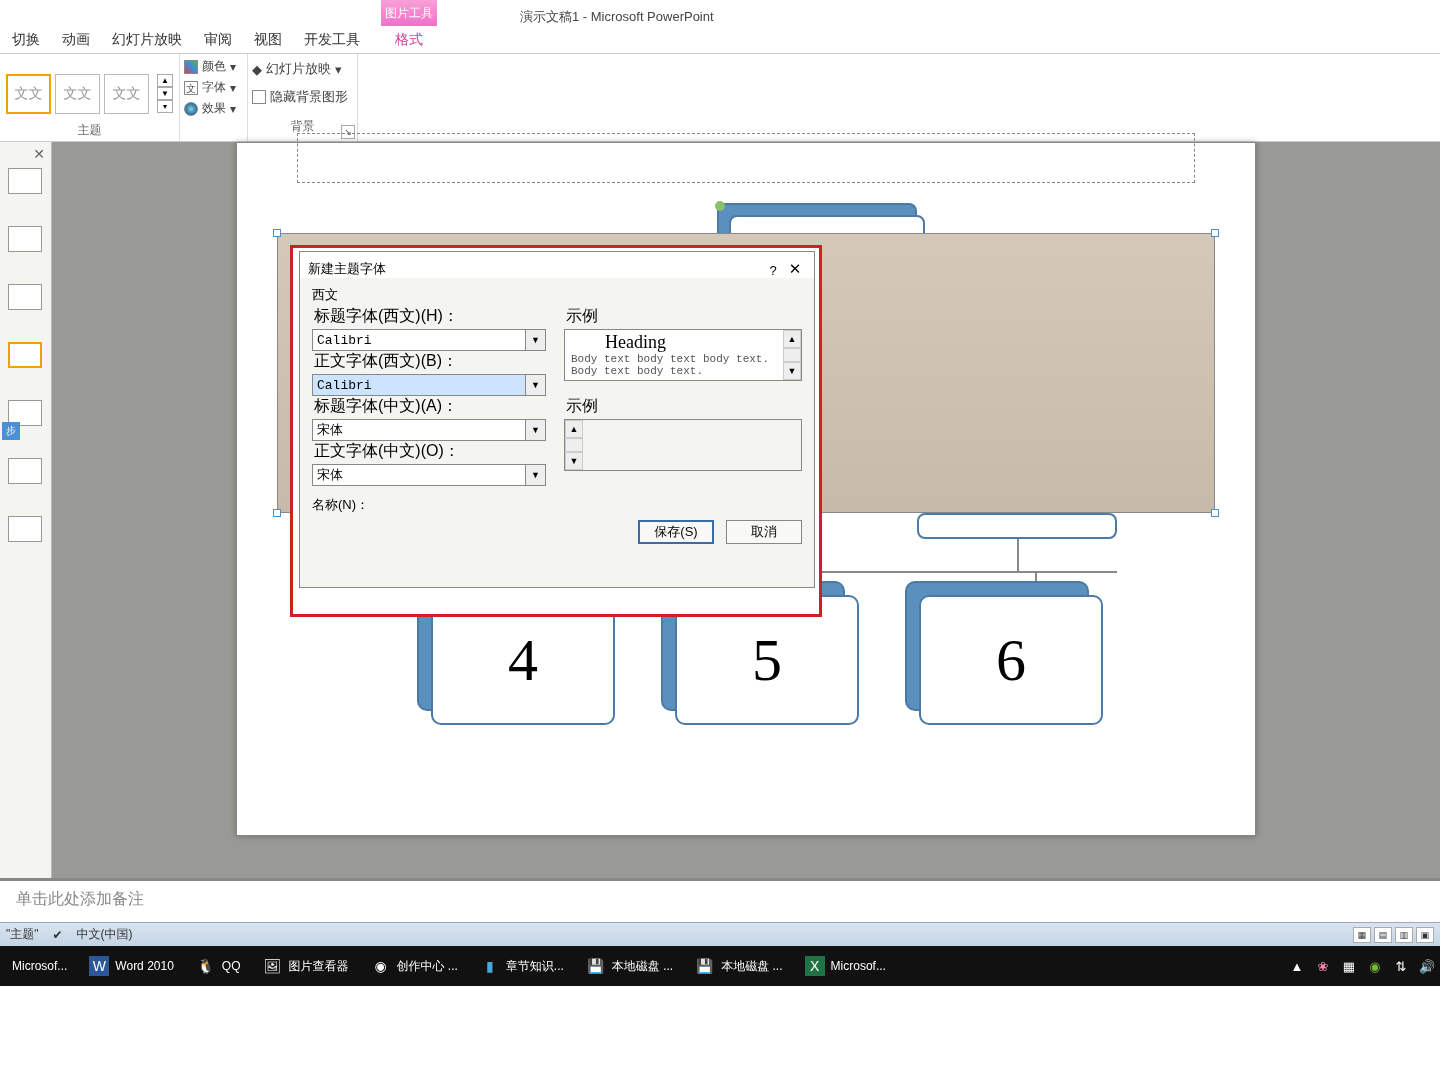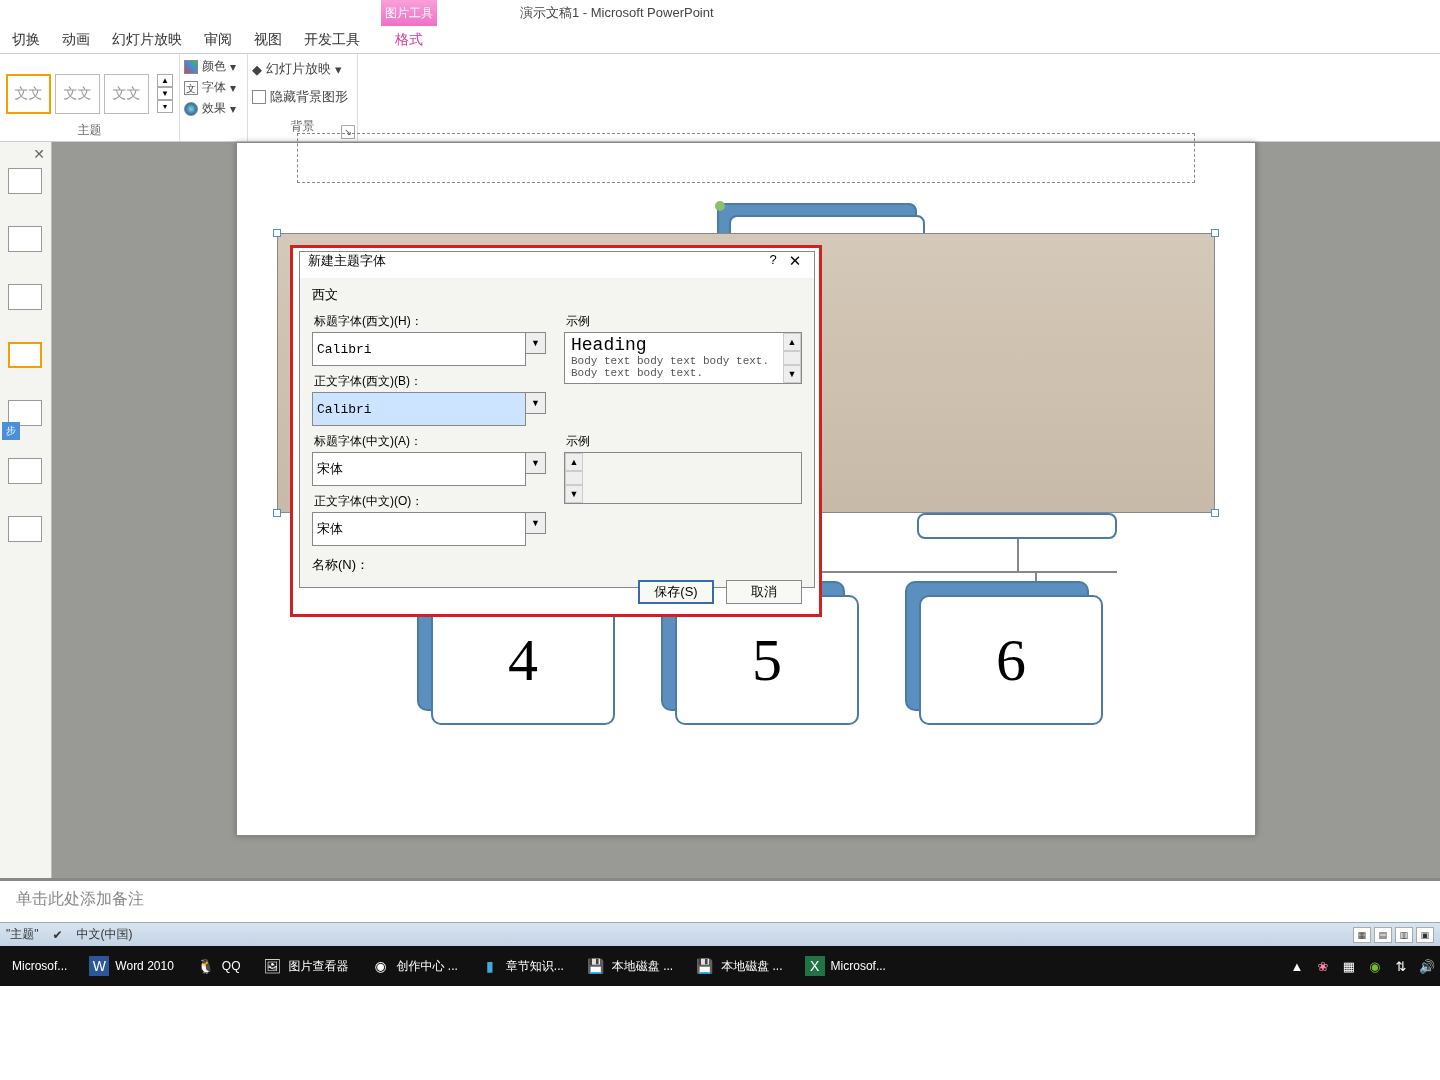--- a/index.html
+++ b/index.html
@@ -1,19 +1,19 @@
 <!DOCTYPE html>
 <html><head>
 <meta charset="utf-8">
 <style>
 * { margin: 0; padding: 0; box-sizing: border-box; font-family: "Microsoft YaHei", SimSun, sans-serif; }
 body { background: #fff; width: 1440px; height: 1080px; overflow: hidden; position: relative; font-size: 13px; }
 
 
-.titlebar { height: 26px; background: #fff; display: flex; align-items: center; }
+.titlebar { height: 26px; background: #fff; display: flex; align-items: flex-end; }
 .title-app { margin-left: 520px; font-size: 13px; color: #444; }
 .tool-tab { position: absolute; left: 381px; top: 0; width: 56px; height: 26px; background: linear-gradient(#f9a0d8,#f070c8); color: #fff; font-size: 12px; display: flex; align-items: center; justify-content: center; }
 
 
 .ribbon-tabs { height: 28px; background: #fff; display: flex; align-items: center; padding-left: 12px; gap: 22px; border-bottom: 1px solid #ccc; font-size: 14px; color: #333; }
 .ribbon-tabs .tab { cursor: pointer; }
 .tool-format { position: absolute; left: 381px; top: 26px; width: 56px; height: 28px; color: #d040a0; font-size: 14px; display: flex; align-items: center; justify-content: center; }
 
 
 .ribbon { height: 88px; background: #fff; border-bottom: 1px solid #ccc; display: flex; }
@@ -65,37 +65,37 @@
 .nb2 { left: 424px; top: 438px; } .nf2 { left: 438px; top: 452px; }
 .nb3 { left: 668px; top: 438px; } .nf3 { left: 682px; top: 452px; }
 
 .photo { position:absolute; left: 40px; top: 90px; right: 40px; height: 280px; background: linear-gradient(#d4c8b8,#c8baa8); border:1px solid #888; padding: 20px 40px; font-size: 22px; line-height: 36px; font-family: SimSun; color:#222; }
 .photo .greyline { color: #9a8878; filter: blur(0.3px); }
 .sel-handle { position:absolute; width:8px; height:8px; background:#fff; border:1px solid #4a90d9; }
 
 
 .dialog-wrap { position:absolute; left: 290px; top: 245px; width: 532px; height: 372px; border: 3px solid #d02020; background: #fff; z-index: 100; }
 .dialog { position:absolute; left: 6px; top: 3px; right: 4px; bottom: 26px; background:#f4f4f0; border: 1px solid #888; font-size: 13px; }
-.dlg-title { height: 26px; display:flex; align-items:flex-start; padding: 0 8px; background: #fff; }
+.dlg-title { height: 26px; display:flex; align-items:flex-end; padding: 0 8px; background: #fff; }
 .dlg-title-text { flex:1; }
 .dlg-help { width: 22px; text-align:center; cursor:pointer; }
 .dlg-close { width: 22px; text-align:center; cursor:pointer; font-size:15px; }
 .dlg-body { padding: 4px 12px 6px 12px; display:flex; flex-direction:column; }
 .sect-label { margin: 4px 0 2px 0; }
 .row2 { display:flex; gap: 18px; }
 .colL { width: 234px; }
 .colR { flex: 1; }
-.fld-label { font-size:12px; margin: 7px 0 2px 2px; }
+.fld-label { font-size:16px; margin: 0 0 2px 2px; }
 .combo { display:flex; }
-.combo input { flex:1; height: 22px; border:1px solid #888; padding: 16px 4px; font-family: "Courier New", monospace; font-size: 13px; background:#fff; }
+.combo input { flex:1; height: 22px; border:1px solid #888; padding: 4px 4px; font-family: "Courier New", monospace; font-size: 13px; background:#fff; }
 .combo input.sel { background: #cce4ff; }
 .combo .dd { width: 20px; height:22px; border:1px solid #888; border-left:none; display:flex;align-items:center;justify-content:center; font-size:9px; cursor:pointer; background:#eee; }
 .sample { border:1px solid #888; height: 52px; margin-top: 2px; display:flex; }
 .sample-body { flex:1; padding: 2px 6px; background:#fff; }
-.sample-h { font-size: 18px; font-family: Liberation Mono, monospace; }
+.sample-h { font-size: 18px; font-family: Liberation Serif, serif; margin-left: 34px; }
 .sample-t { font-size: 11px; color:#555; font-family: "Courier New"; }
 .sample-cn-h { font-size: 18px; font-family: SimSun; }
 .sample-cn-t { font-size: 12px; font-family: SimSun; }
 .sample-scroll { width:18px; display:flex; flex-direction:column; background:#eee; }
 .sample-scroll div { height:18px; border:1px solid #ccc; font-size:9px; display:flex;align-items:center;justify-content:center; }
 .name-row { display:flex; align-items:center; gap:8px; margin-top: 10px; }
 .name-row input { flex:1; height:22px; border:1px solid #888; padding:0 4px; font-size:13px; }
 .btn-row { display:flex; justify-content:flex-end; gap: 12px; margin-top: 6px; }
 .btn { width: 76px; height: 24px; border:1px solid #888; background:#f8f8f4; font-size:13px; cursor:pointer; }
 .btn.primary { border:2px solid #3a6aa8; }

